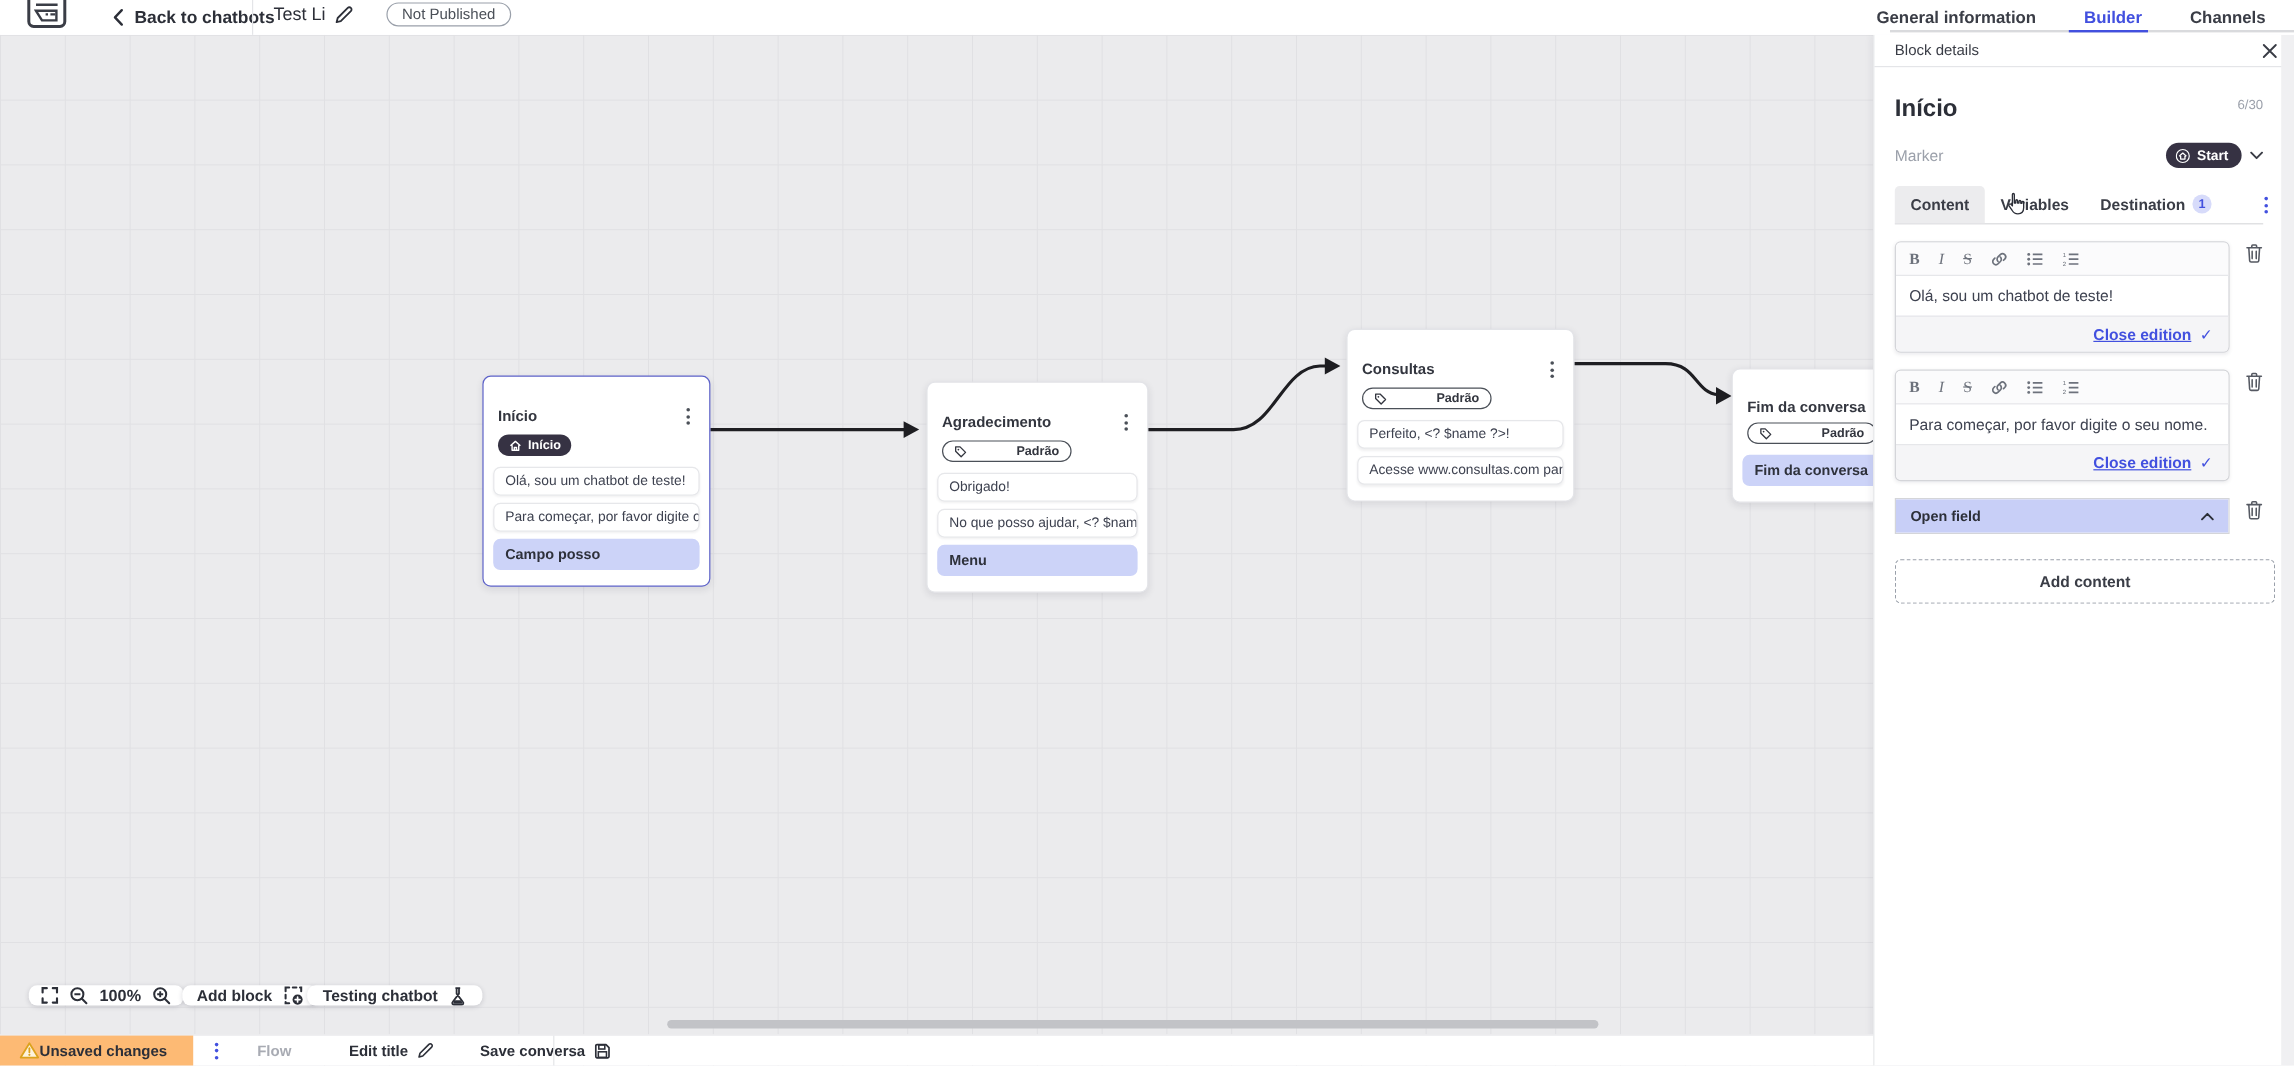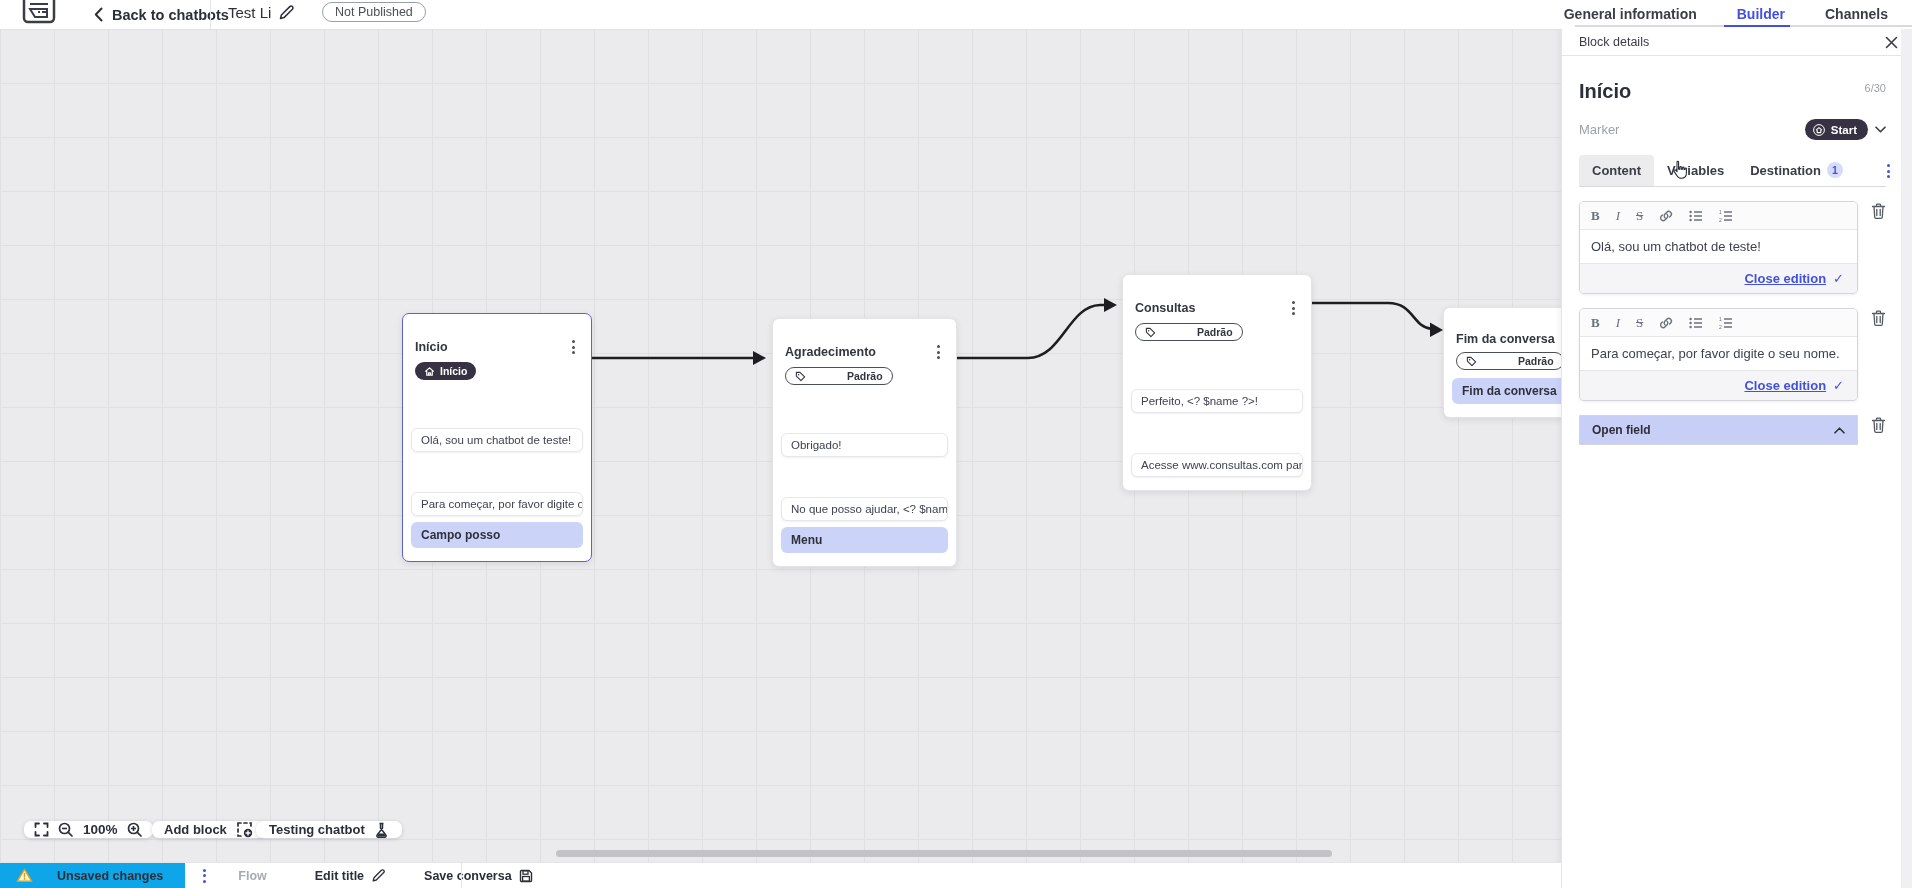--- a/index.html
+++ b/index.html
@@ -36,39 +36,39 @@
   .block-head { display:flex; justify-content:space-between; align-items:center; padding:24px 12px 6px 12px; }
   .block-title { font-size:12.5px; font-weight:bold; color:#33363f; }
   .kebab { display:flex; flex-direction:column; gap:2.5px; padding:2px 4px; cursor:pointer; }
   .kebab i { width:3px; height:3px; border-radius:50%; background:#4b5058; }
   .kebab.blue i { background:#4250df; }
   .badge-row { padding:0 12px 7px 12px; }
   .chip { display:inline-flex; align-items:center; gap:5px; height:18px; padding:0 9px; border-radius:10px; font-size:10.5px; font-weight:bold; }
   .chip.dark { background:#363243; color:#fff; }
   .chip.outline { background:#fff; border:1px solid #4b5058; color:#33363f;gap:41px; }
   .brow { margin:0 8px 6px 8px; border-radius:6px; font-size:11.5px; white-space:nowrap; overflow:hidden; }
-  .brow.msg { background:#fff; border:1px solid #e6e7ea; box-shadow:0 1px 2px rgba(40,40,60,.07); padding:5px 9px; color:#3e4250;margin-top:40px; }
+  .brow.msg { background:#fff; border:1px solid #e6e7ea; box-shadow:0 1px 2px rgba(40,40,60,.07); padding:5px 9px; color:#3e4250; }
   .brow.field { background:#ccd3f8; padding:6px 10px; font-weight:bold; font-size:12px; color:#2e313b; }
 
   
   .tool-card { position:absolute; bottom:50px; height:17px; background:#fff; border-radius:7px;
     box-shadow:0 1px 4px rgba(40,40,60,.18); display:flex; align-items:center; z-index:3; }
   .zoom-card { left:24px; padding:0 10px; gap:9px; }
   .zoom-pct { font-size:13.5px; font-weight:bold; color:#2c2f38; }
   .addblock-card { left:152px; padding:0 12px; gap:9px; cursor:pointer; }
   .testing-card { left:256px; padding:0 13px; gap:9px; cursor:pointer; }
   .tool-label { font-size:13px; font-weight:bold; color:#2c2f38; }
   .icon-btn { display:flex; align-items:center; cursor:pointer; }
 
   .hscroll { position:absolute; left:556px; bottom:31px; width:776px; height:7px; border-radius:4px; background:#c2c3c7; z-index:3; }
 
   
   .statusbar { position:absolute; left:0; bottom:0; width:1561px; height:26px; background:#fff; border-top:1px solid #e4e5e8;
     display:flex; align-items:center; z-index:31; }
-  .unsaved { height:26px; display:flex; align-items:center; gap:24px; background:#0ea5e9; padding:0 22px 0 16px; }
+  .unsaved { height:26px; display:flex; align-items:center; gap:0; background:#fdba74; padding:0 22px 0 16px; }
   .unsaved-label { font-size:12.5px; font-weight:bold; color:#2c2f38; }
   .sb-item { font-size:12.5px; font-weight:bold; color:#2c2f38; display:flex; align-items:center; gap:7px; cursor:pointer; }
   .sb-flow { color:#a8abb3; margin-left:28px; }
   .sb-edit { margin-left:48px; }
   .sb-save { margin-left:38px; }
   .sb-divider { position:absolute; left:461px; top:0; height:26px; width:1px; background:#e4e5e8; }
   .statusbar .kebab { margin-left:14px; }
 
   
   .panel { position:absolute; left:1561px; top:29px; width:351px; height:859px; background:#fff; z-index:20;
@@ -471,18 +471,19 @@
               </svg>
           </div>
         </div>
         <span class="trash-btn">
           <svg width="15" height="17" viewBox="0 0 15 17">
               <path d="M1.5 3.5 h12 M5.5 3.5 V2 a0.8 0.8 0 0 1 0.8-0.8 h2.4 a0.8 0.8 0 0 1 0.8 0.8 V3.5 M3 3.5 L3.7 14.2 a1.2 1.2 0 0 0 1.2 1.1 h5.2 a1.2 1.2 0 0 0 1.2-1.1 L12 3.5 M5.8 6.5 v6 M9.2 6.5 v6" fill="none" stroke="#555962" stroke-width="1.3" stroke-linecap="round"></path>
             </svg>
         </span>
       </div>
 
+      <div class="add-content">Add content</div>
     </div>
 
     <div class="panel-scrolltrack"></div>
   </aside>
 
 </div>
 
 </body></html>

